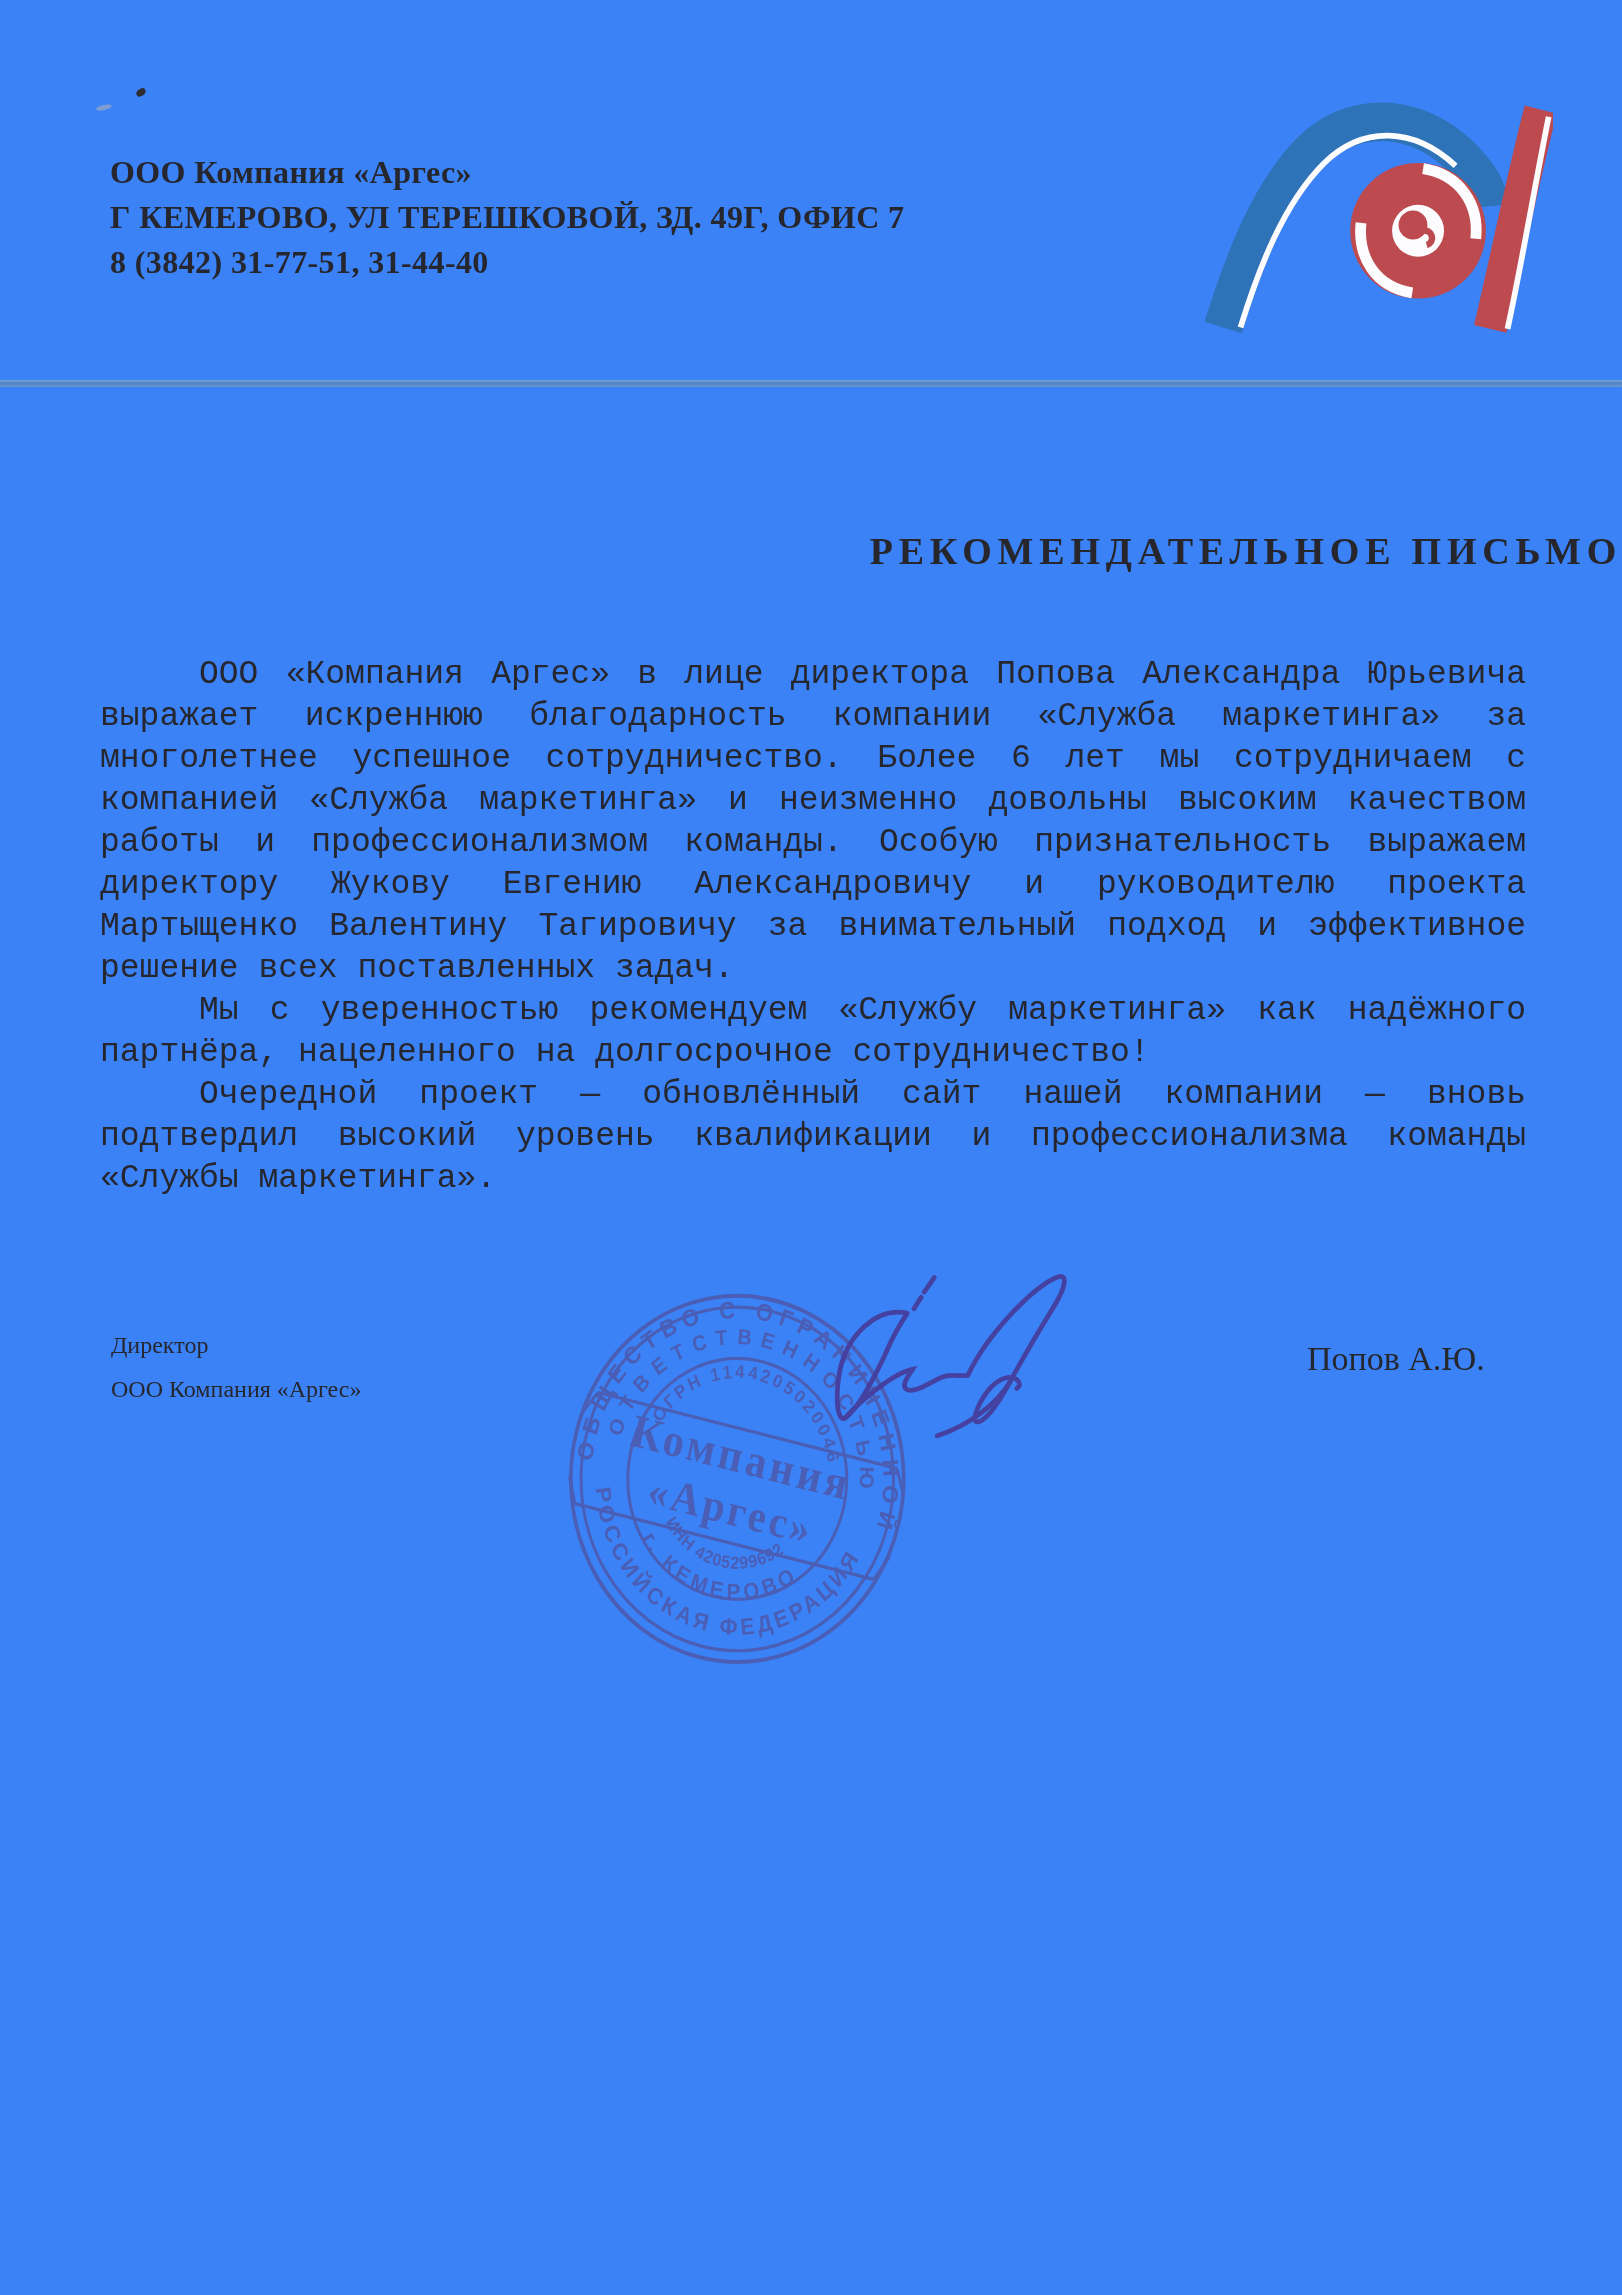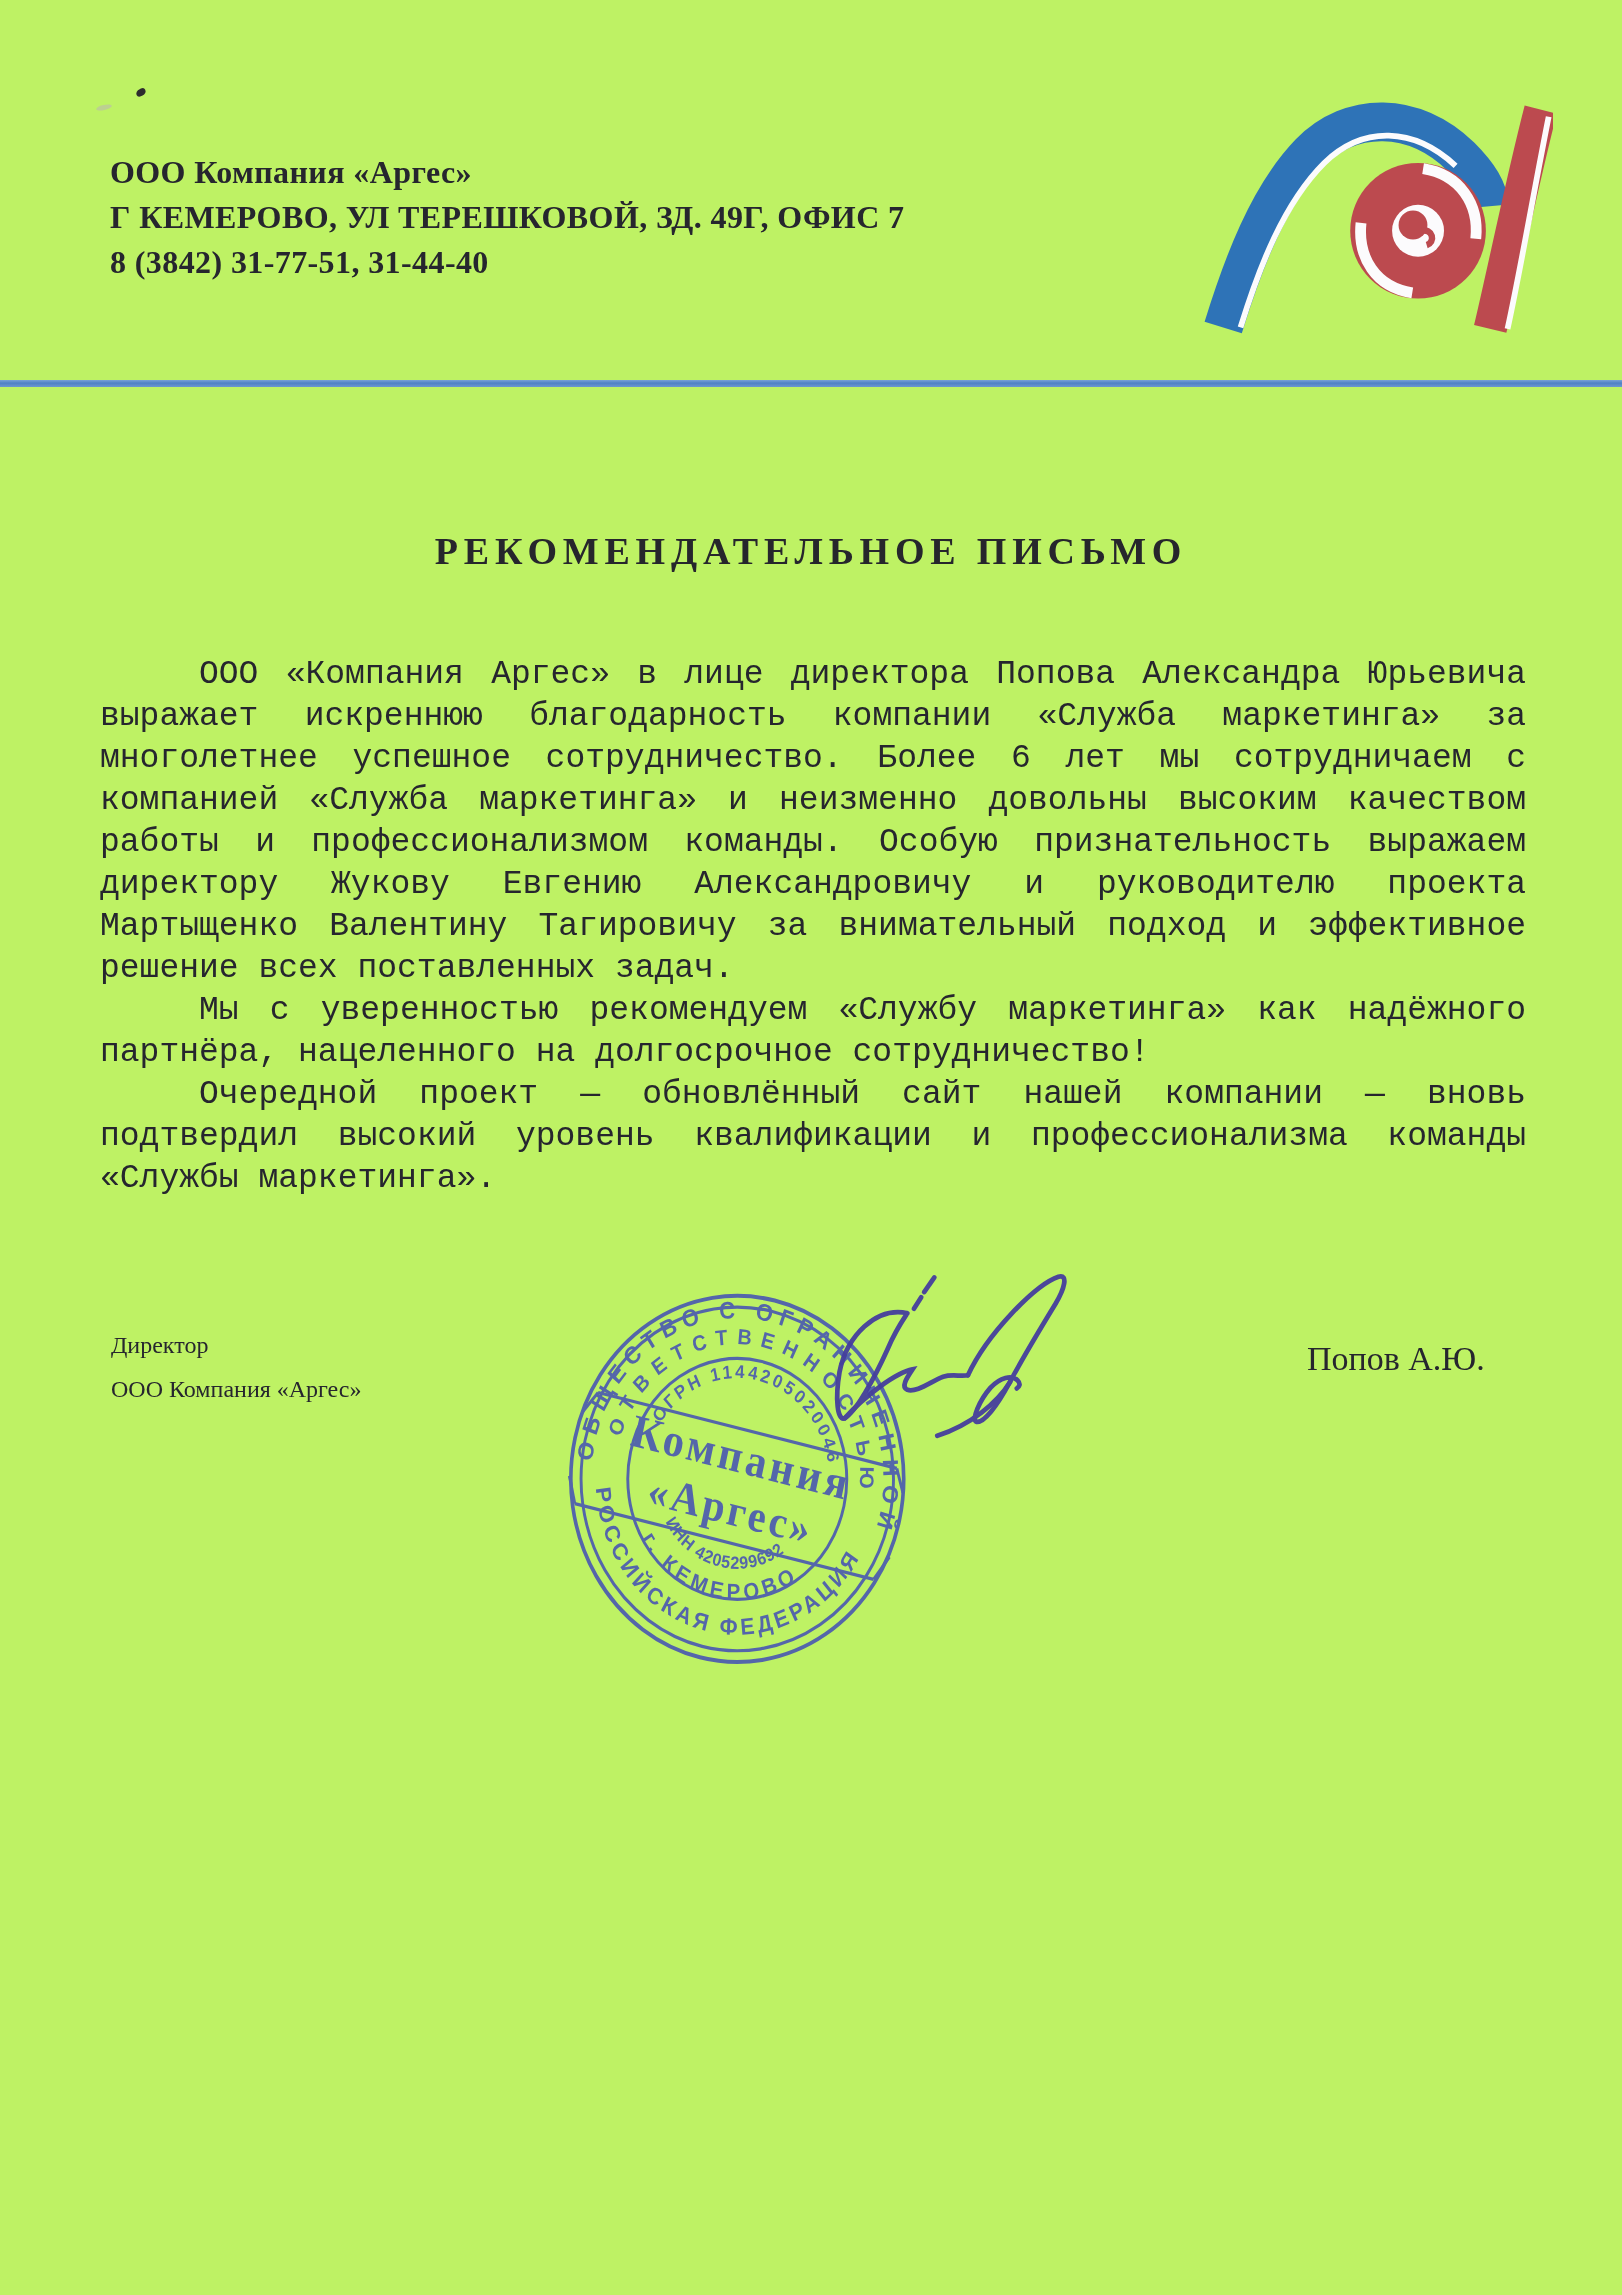--- a/index.html
+++ b/index.html
@@ -1,38 +1,38 @@
 <!DOCTYPE html>
 <html style="font-size:11.7px"><head>
 <meta charset="utf-8">
 <style>
   html,body{margin:0;padding:0;background:#e8e8e8;}
   .page{
     position:relative;
     width:1622px;height:2295px;
-    background:#bef264;
+    background:#3b82f6;
     font-family:"Liberation Serif","DejaVu Serif",serif;
     color:#24242a;
     overflow:hidden;
   }
   
   .letterhead-text{
     position:absolute;left:110px;top:150px;
     font-weight:bold;font-size:32px;line-height:45px;
     color:#26262e;letter-spacing:0.4px;white-space:nowrap;
   }
   .logo{position:absolute;left:1203px;top:72px;width:350px;height:267px;}
   .sep-line{
     position:absolute;left:0;top:380px;width:1622px;height:6.6px;
     background:linear-gradient(180deg,#79a3d6 0%,#4f82c4 45%,#6c97cf 100%);
   }
   
   .doc-title{
     position:absolute;left:0;top:529px;width:1622px;
-    text-align:center;font-weight:bold;font-size:38px;
+    text-align:right;font-weight:bold;font-size:38px;
     letter-spacing:5.8px;color:#26262c;font-family:Liberation Serif, serif;
   }
   
   .body-text{
     position:absolute;left:100px;top:654px;width:1426px;
     font-size:33px;line-height:42px;text-align:justify;
     color:#26262e;
     font-family:Liberation Mono, monospace;
   }
   .body-text p{margin:0;text-indent:99px;}

